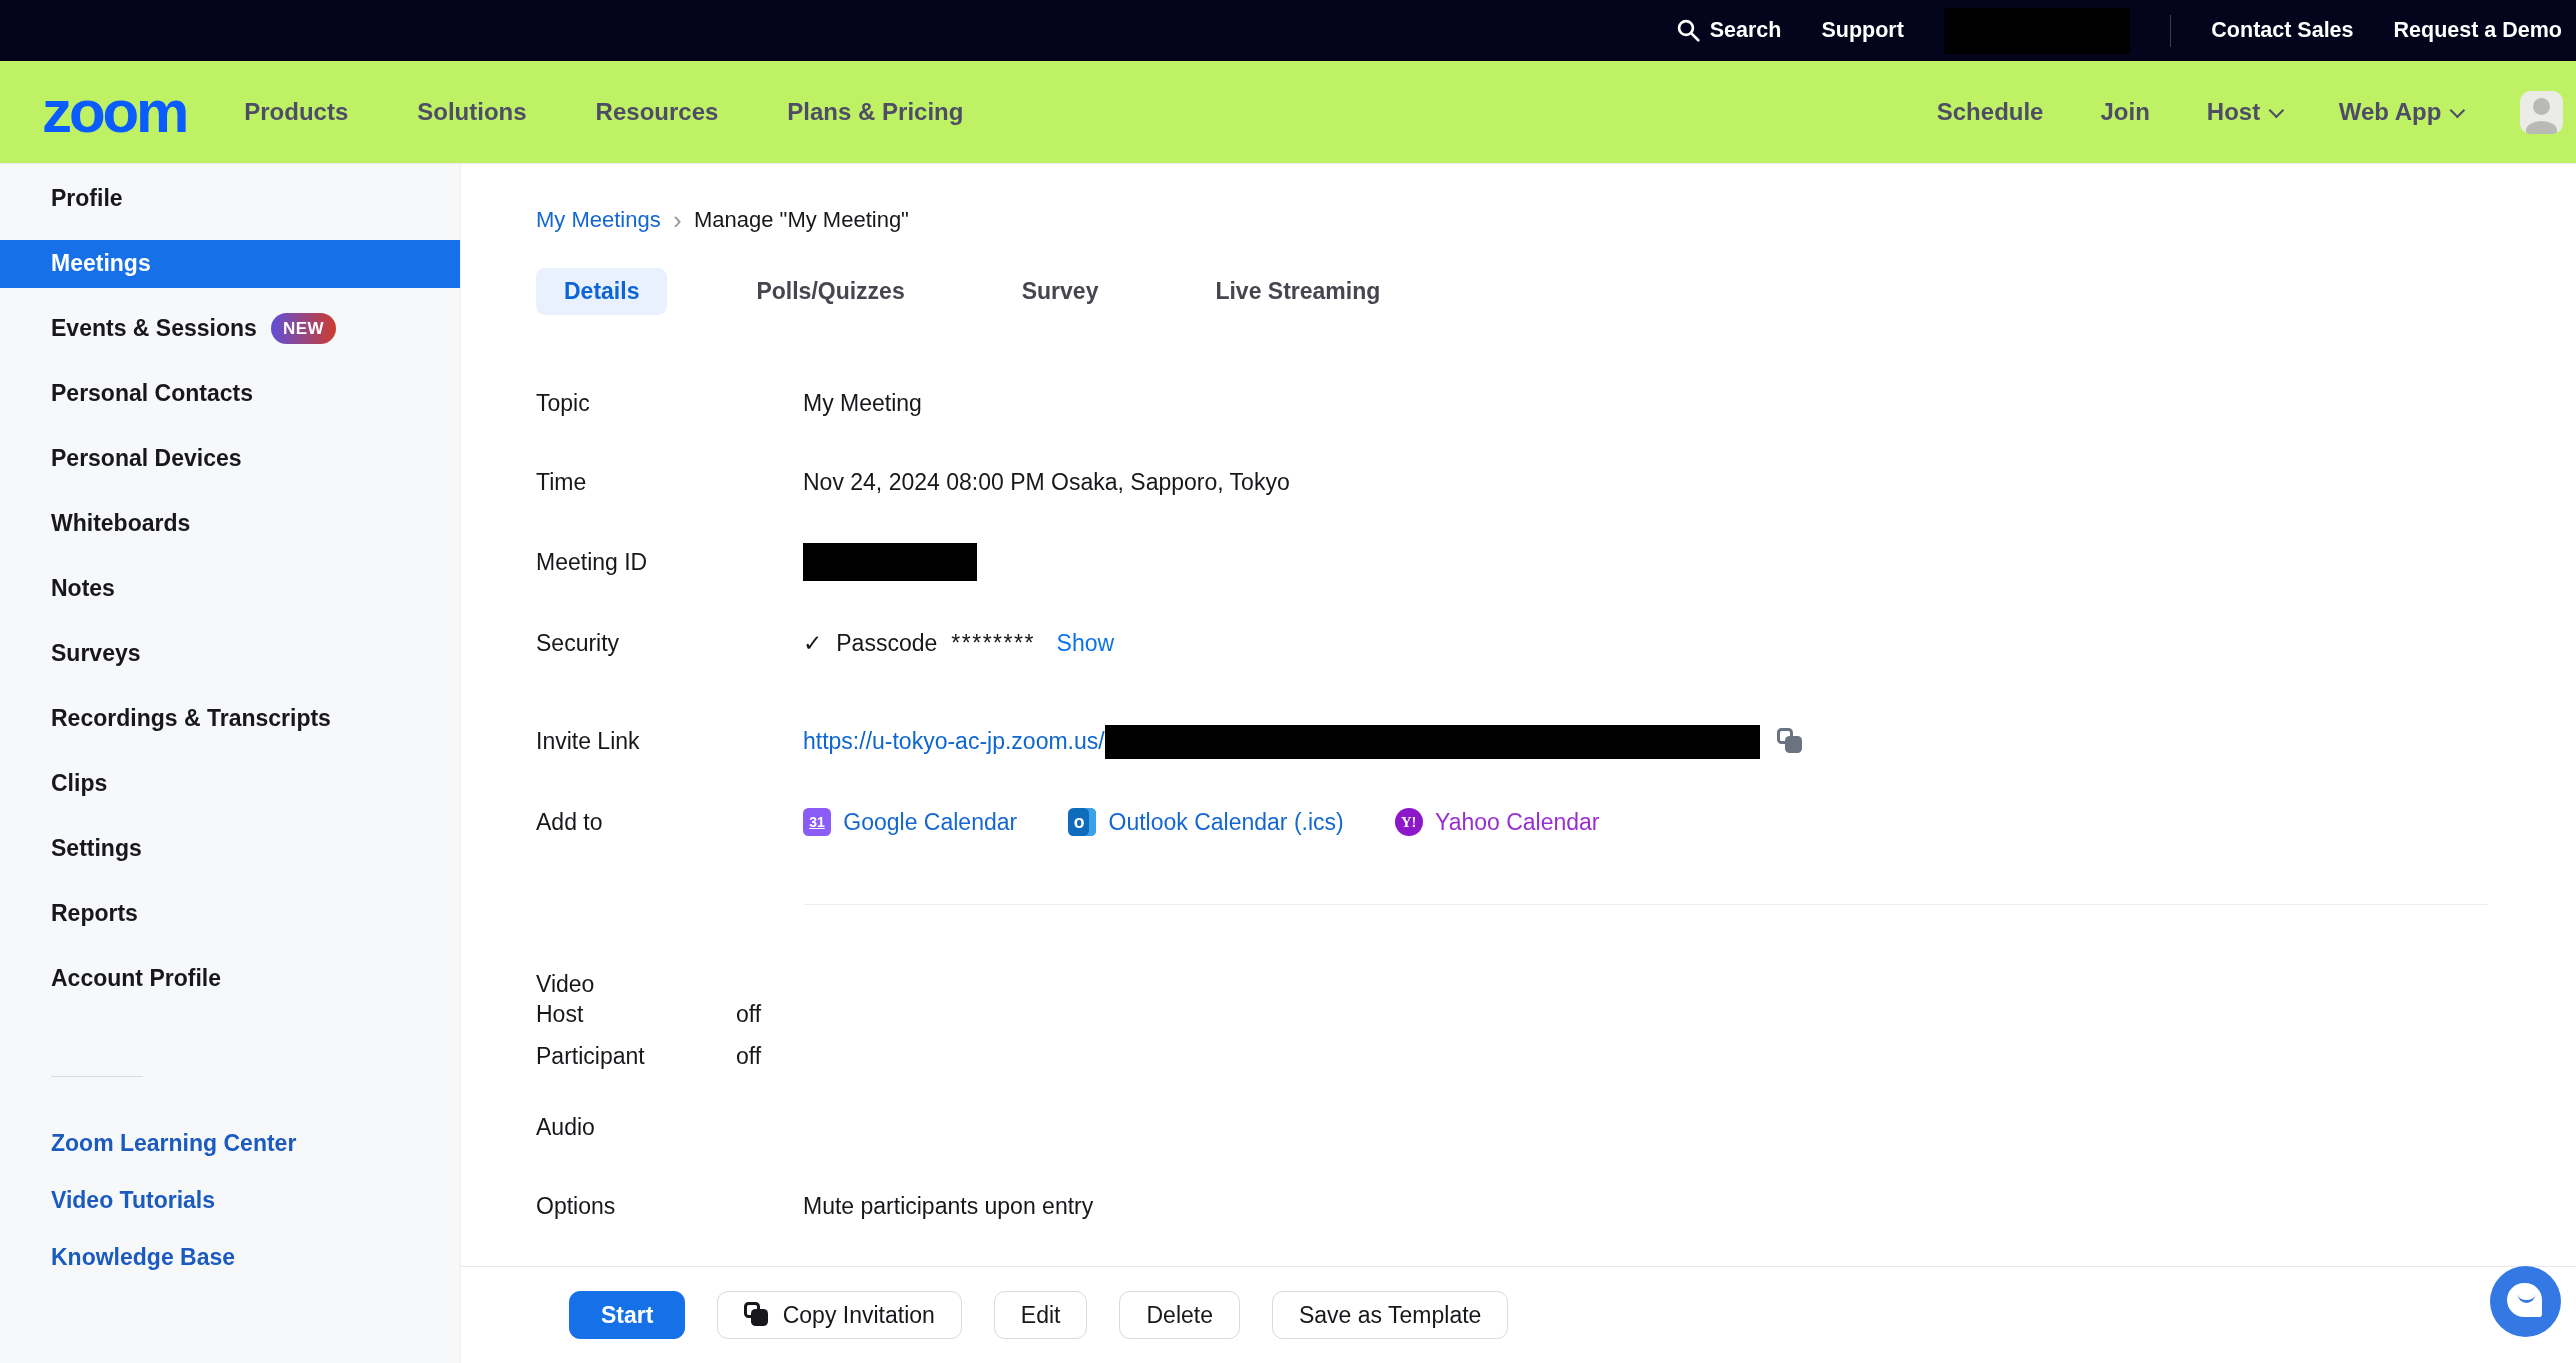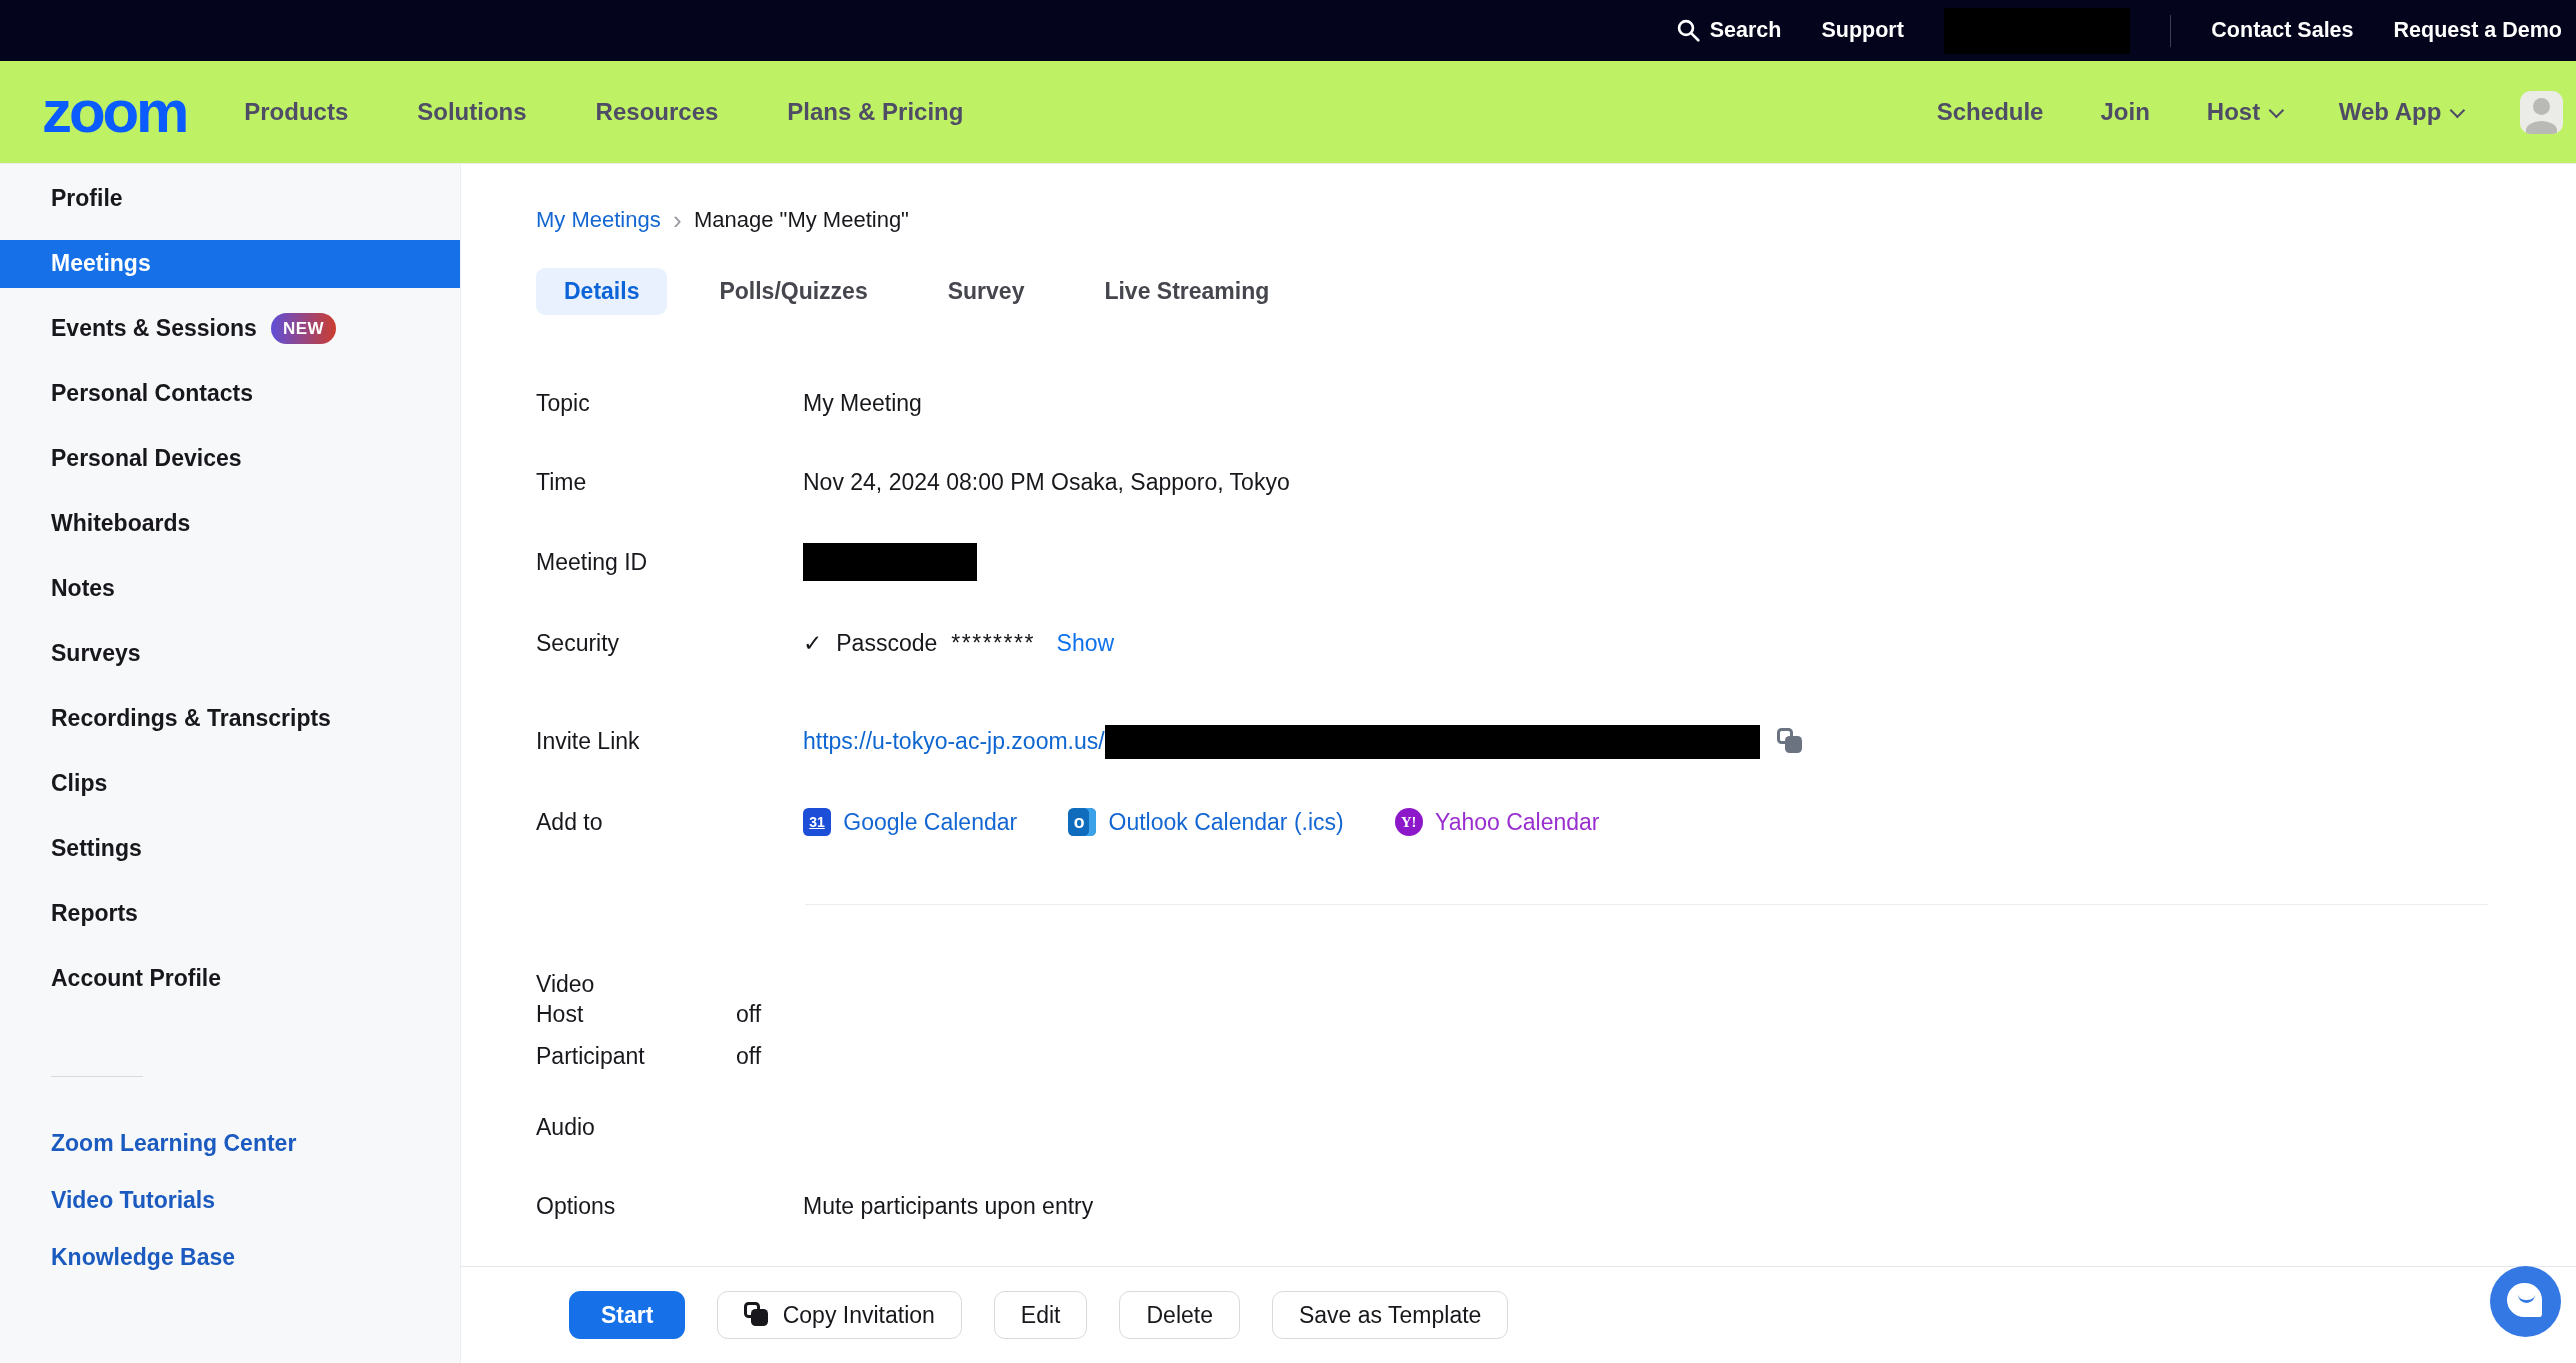--- a/index.html
+++ b/index.html
@@ -48,21 +48,21 @@
   .side-link { height:31px; margin-bottom:26px; display:flex; align-items:center;
     padding-left:51px; font-size:23px; font-weight:600; color:#1b5abf; cursor:pointer; }
 
   
   .content { flex:1; position:relative; background:#fff; padding-left:75px; }
   .breadcrumb { margin-top:43px; font-size:22px; display:flex; align-items:center; gap:12.3px; }
   .breadcrumb .parent { color:#1467d2; cursor:pointer; }
   .breadcrumb .sep { color:#9a9aa3; font-size:26px; line-height:1; }
   .breadcrumb .current { color:#17171c; }
 
-  .tabs { margin-top:35px; display:flex; gap:24px; align-items:center; }
+  .tabs { margin-top:35px; display:flex; gap:61px; align-items:center; }
   .tab { padding:10px 28px; font-size:23px; font-weight:600; color:#45464e;
     border-radius:9.2px; cursor:pointer; }
   .tab.active { background:#e8f1fd; color:#0d64d8; font-weight:700; }
 
   .drow { display:flex; align-items:center; font-size:23px; }
   .dlabel { width:267px; flex:none; color:#17171c; }
   .mt-topic { margin-top:73px; height:31px; }
   .mt-time { margin-top:48px; height:31px; }
   .mt-mid { margin-top:45px; height:38px; }
   .mt-sec { margin-top:45px; height:34px; }
@@ -81,21 +81,21 @@
     border:3.1px solid #6b7280; border-radius:4.6px; }
   .copy-front { position:absolute; right:2.3px; bottom:2.3px; width:17px; height:17px;
     background:#6b7280; border-radius:4.6px; }
   .copy-icon.dark .copy-back { border-color:#17171c; border-width:3.1px; }
   .copy-icon.dark .copy-front { background:#17171c; }
 
   .cal-group { display:flex; align-items:center; gap:51px; }
   .cal-link { display:flex; align-items:center; gap:12.3px; cursor:pointer; }
   .cal-ic { width:28px; height:28px; border-radius:5.4px; color:#fff; font-weight:700;
     display:flex; align-items:center; justify-content:center; flex:none; }
-  .cal-ic.google { background:#1d4ed8; font-size:14px;text-decoration:underline; }
+  .cal-ic.google { background:#8b5cf6; font-size:14px;text-decoration:underline; }
   .cal-ic.outlook { background:#0f6cbd; font-size:17.7px;
     box-shadow:inset -7px 0 0 #3ba1e8; padding-right:6.1px; }
   .cal-ic.yahoo { background:#8d18c9; border-radius:50%; font-size:14.6px;
     font-family:"Liberation Serif",serif; }
   .cal-label-blue { color:#1467d2; font-size:23px; }
   .cal-label-purple { color:#9a2fd0; font-size:23px; }
 
   .hr-div { margin-top:65px; margin-left:269px; margin-right:88px;
     border-top:1.5px solid #ececee; }
 

